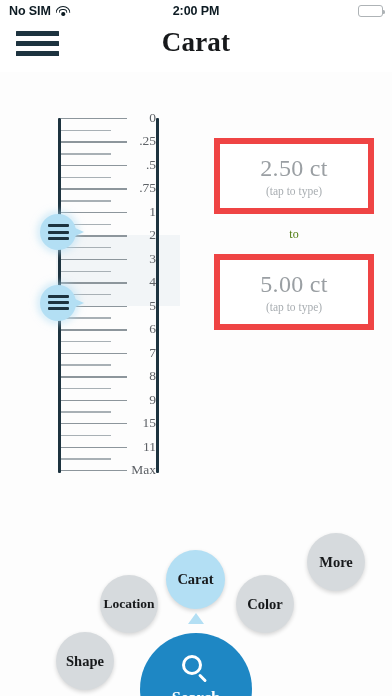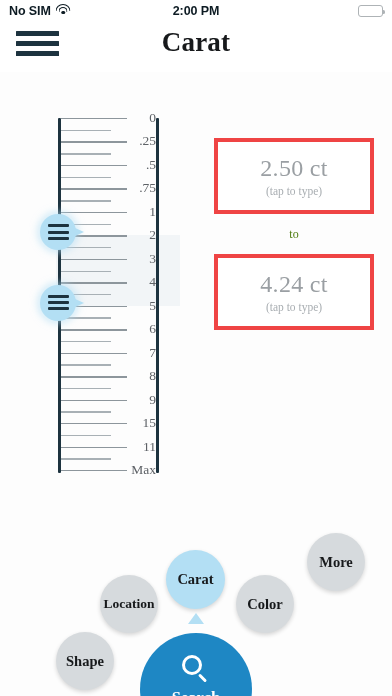--- a/index.html
+++ b/index.html
@@ -9,21 +9,21 @@
     font-family: "Liberation Sans", sans-serif;
     overflow: hidden;
   }
   #app { position: relative; width: 392px; height: 696px; background: #fdfdfd; }
 
   
   .statusbar {
     position: absolute; top: 0; left: 0; width: 392px; height: 22px;
     display: flex; align-items: center; background: #ffffff;
   }
-  .sb-left { position: absolute; left: 9px; display: flex; gap: 5px; }
+  .sb-left { position: absolute; left: 9px; display: flex; align-items: center; gap: 5px; }
   .sb-nosim { font-size: 12.5px; font-weight: 600; color: #0d1b23; letter-spacing: -0.1px; }
   .wifi-icon { width: 15px; height: 11px; position: relative; }
   .wifi-icon span {
     position: absolute; left: 50%; transform: translateX(-50%);
     border: 1.6px solid #0d1b23; border-bottom: none;
     border-radius: 50% 50% 0 0 / 100% 100% 0 0;
   }
   .wifi-icon .w1 { width: 15px; height: 7px; top: 0; }
   .wifi-icon .w2 { width: 9px; height: 4.5px; top: 3px; }
   .wifi-icon .w3 { width: 3.5px; height: 3.5px; top: 6.5px; background: #0d1b23; border-radius: 50%; border: none; }
@@ -77,21 +77,21 @@
   }
   .thumb .grip { position: absolute; left: 8px; top: 10px; width: 21px; height: 16px; }
   .thumb .grip i { position: absolute; left: 0; width: 21px; height: 3.1px; background: #1d333f; border-radius: 1px; display: block; }
   .thumb .grip i:nth-child(1) { top: 0; }
   .thumb .grip i:nth-child(2) { top: 6.2px; }
   .thumb .grip i:nth-child(3) { top: 12.4px; }
 
   
   .range-panel { position: absolute; left: 214px; top: 138px; width: 160px; }
   .ct-box {
-    width: 160px; height: 76px; border: 4px solid #ef4444; background: #ffffff;
+    width: 160px; height: 76px; border: 6px solid #ef4444; background: #ffffff;
     display: flex; flex-direction: column; align-items: center; justify-content: center;
     cursor: pointer;
   }
   .ct-value { font-size: 24px; color: #9a9fa3; font-family: "Liberation Serif", serif; letter-spacing: 0.3px; }
   .ct-hint { font-size: 11.5px; color: #a9aeb2; font-family: "Liberation Serif", serif; margin-top: 3px; }
   .ct-to { text-align: center; font-size: 12px; color: #4d7c0f; font-family: "Liberation Serif", serif; padding: 13px 0 12px; }
 
   
   .bubblenav { position: absolute; left: 0; top: 500px; width: 392px; height: 196px; }
   .bubble {
@@ -231,21 +231,21 @@
     </div>
   </div>
 
   <div class="range-panel">
     <div class="ct-box">
       <span class="ct-value">2.50 ct</span>
       <span class="ct-hint">(tap to type)</span>
     </div>
     <div class="ct-to">to</div>
     <div class="ct-box">
-      <span class="ct-value">4.24 ct</span>
+      <span class="ct-value">5.00 ct</span>
       <span class="ct-hint">(tap to type)</span>
     </div>
   </div>
 
   <div class="bubblenav">
     <div class="bubble b-location">Location</div>
     <div class="bubble b-shape">Shape</div>
     <div class="bubble b-carat selected">Carat</div>
     <div class="bubble b-color">Color</div>
     <div class="bubble b-more">More</div>

